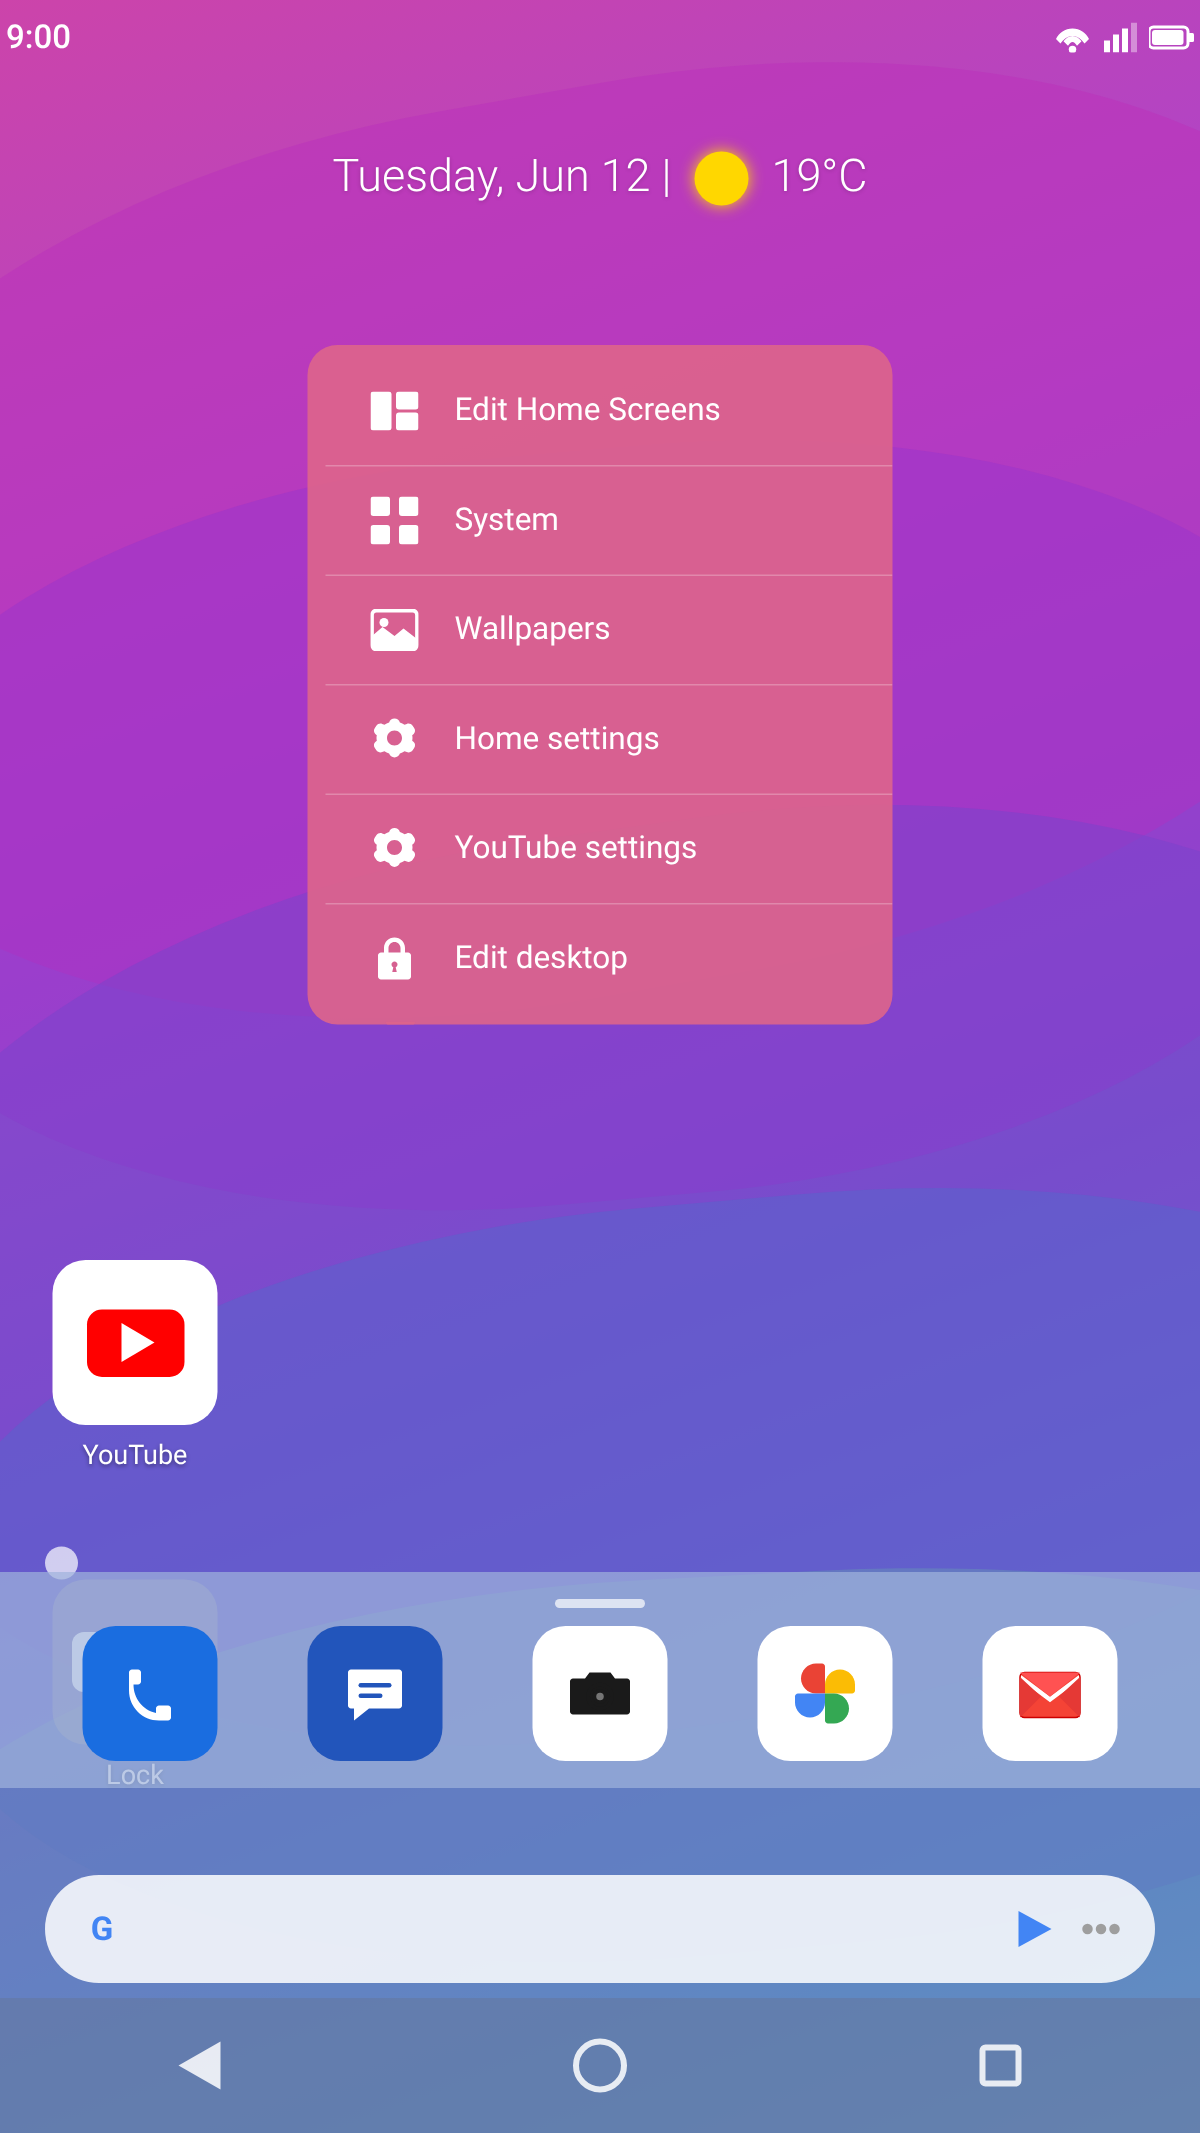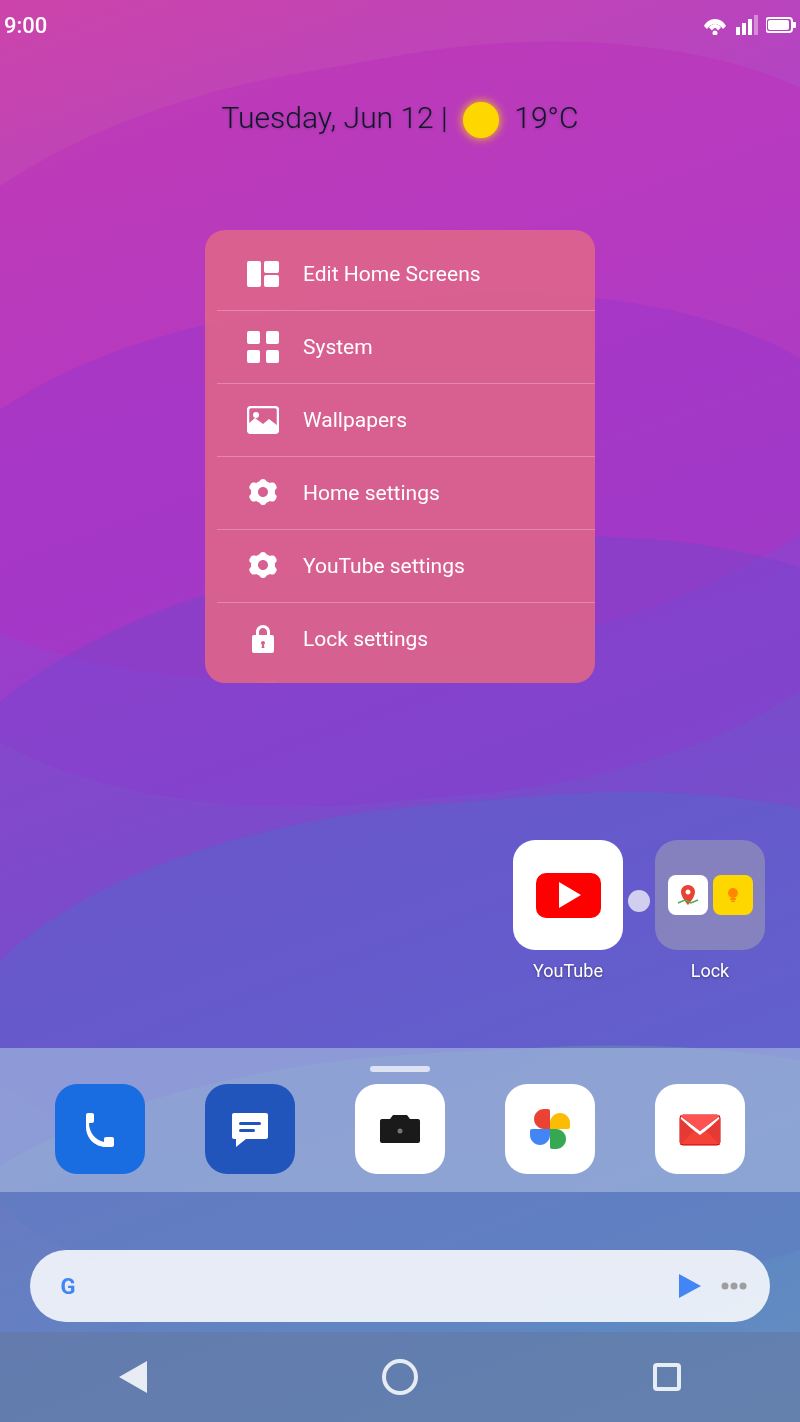--- a/index.html
+++ b/index.html
@@ -94,21 +94,21 @@
     
     .date-weather {
       position: absolute;
       top: 100px;
       left: 0; right: 0;
       text-align: center;
       z-index: 10;
     }
 
     .date-weather-text {
-      color: #0f172a;
+      color: #ffffff;
       font-size: 30px;
       font-weight: 300;
       text-shadow: 0 1px 3px rgba(0,0,0,0.2);
     }
 
     .sun-circle {
       display: inline-block;
       width: 36px; height: 36px;
       background: #FFD700;
       border-radius: 50%;
@@ -170,22 +170,23 @@
       clip-path: polygon(0 0, 100% 0, 50% 100%);
     }
 
     
     .desktop-icons {
       position: absolute;
       top: 840px;
       left: 0; right: 0;
       padding: 0 30px;
       display: flex;
-      justify-content: flex-end;
+      justify-content: space-between;
       z-index: 10;
+      flex-direction: column;
     }
 
     .app-icon-wrapper {
       display: flex;
       flex-direction: column;
       align-items: center;
       width: 120px;
     }
 
     .app-icon {
@@ -449,21 +450,21 @@
     </div>
     <span class="menu-label">YouTube settings</span>
   </div>
 
   <div class="context-menu-item">
     <div class="menu-icon">
       <svg width="26" height="32" viewBox="0 0 26 32" fill="white">
         <path d="M13 2 C9.1 2 6 5.1 6 9 L6 12 L4 12 C2.9 12 2 12.9 2 14 L2 28 C2 29.1 2.9 30 4 30 L22 30 C23.1 30 24 29.1 24 28 L24 14 C24 12.9 23.1 12 22 12 L20 12 L20 9 C20 5.1 16.9 2 13 2 Z M13 5 C15.2 5 17 6.8 17 9 L17 12 L9 12 L9 9 C9 6.8 10.8 5 13 5 Z M13 18 C14.1 18 15 18.9 15 20 C15 20.8 14.5 21.5 13.8 21.8 L14.5 25 L11.5 25 L12.2 21.8 C11.5 21.5 11 20.8 11 20 C11 18.9 11.9 18 13 18 Z" fill="white"></path>
       </svg>
     </div>
-    <span class="menu-label">Lock settings</span>
+    <span class="menu-label">Edit desktop</span>
   </div>
 
 </div>
 
 <div class="desktop-icons">
 
   <div class="app-icon-wrapper">
     <div class="app-icon youtube-icon-bg">
       <div class="youtube-play">
         <div class="youtube-triangle"></div>

